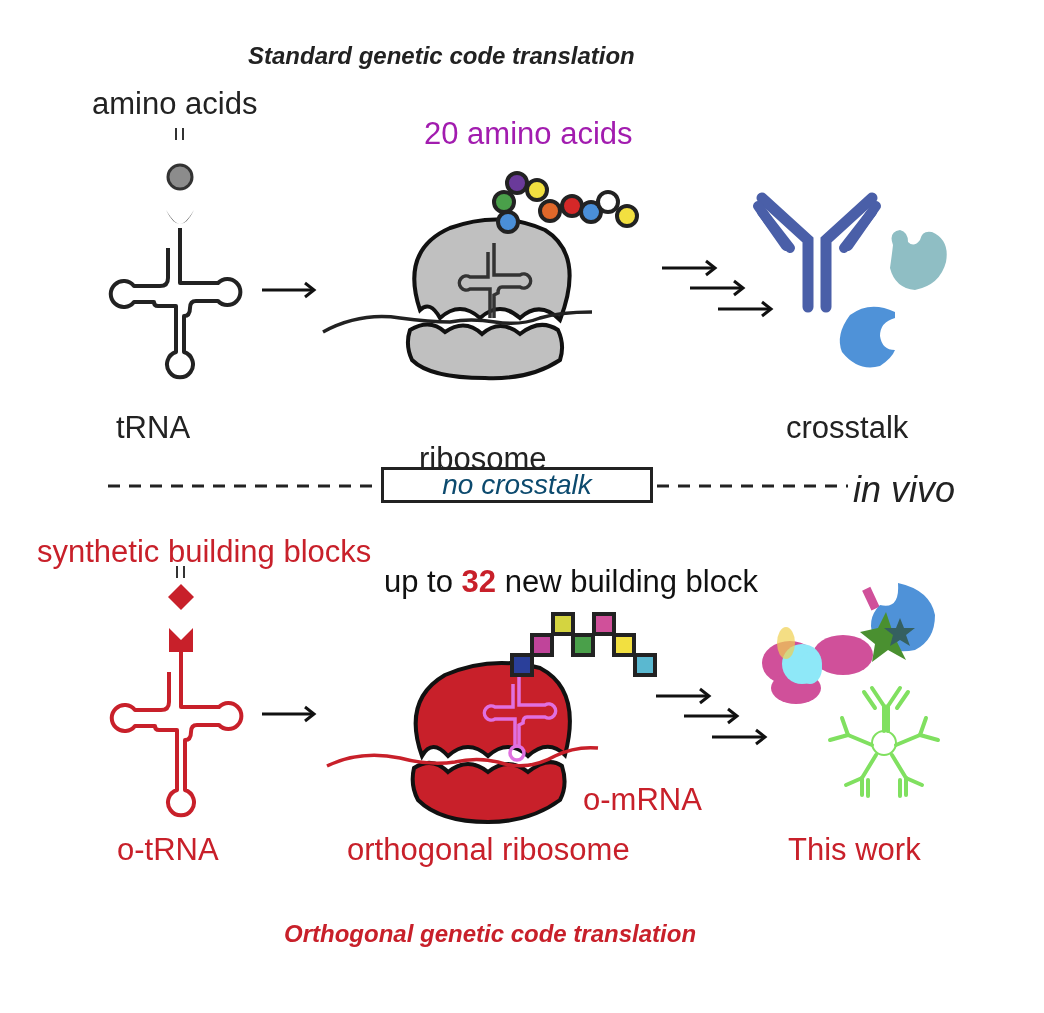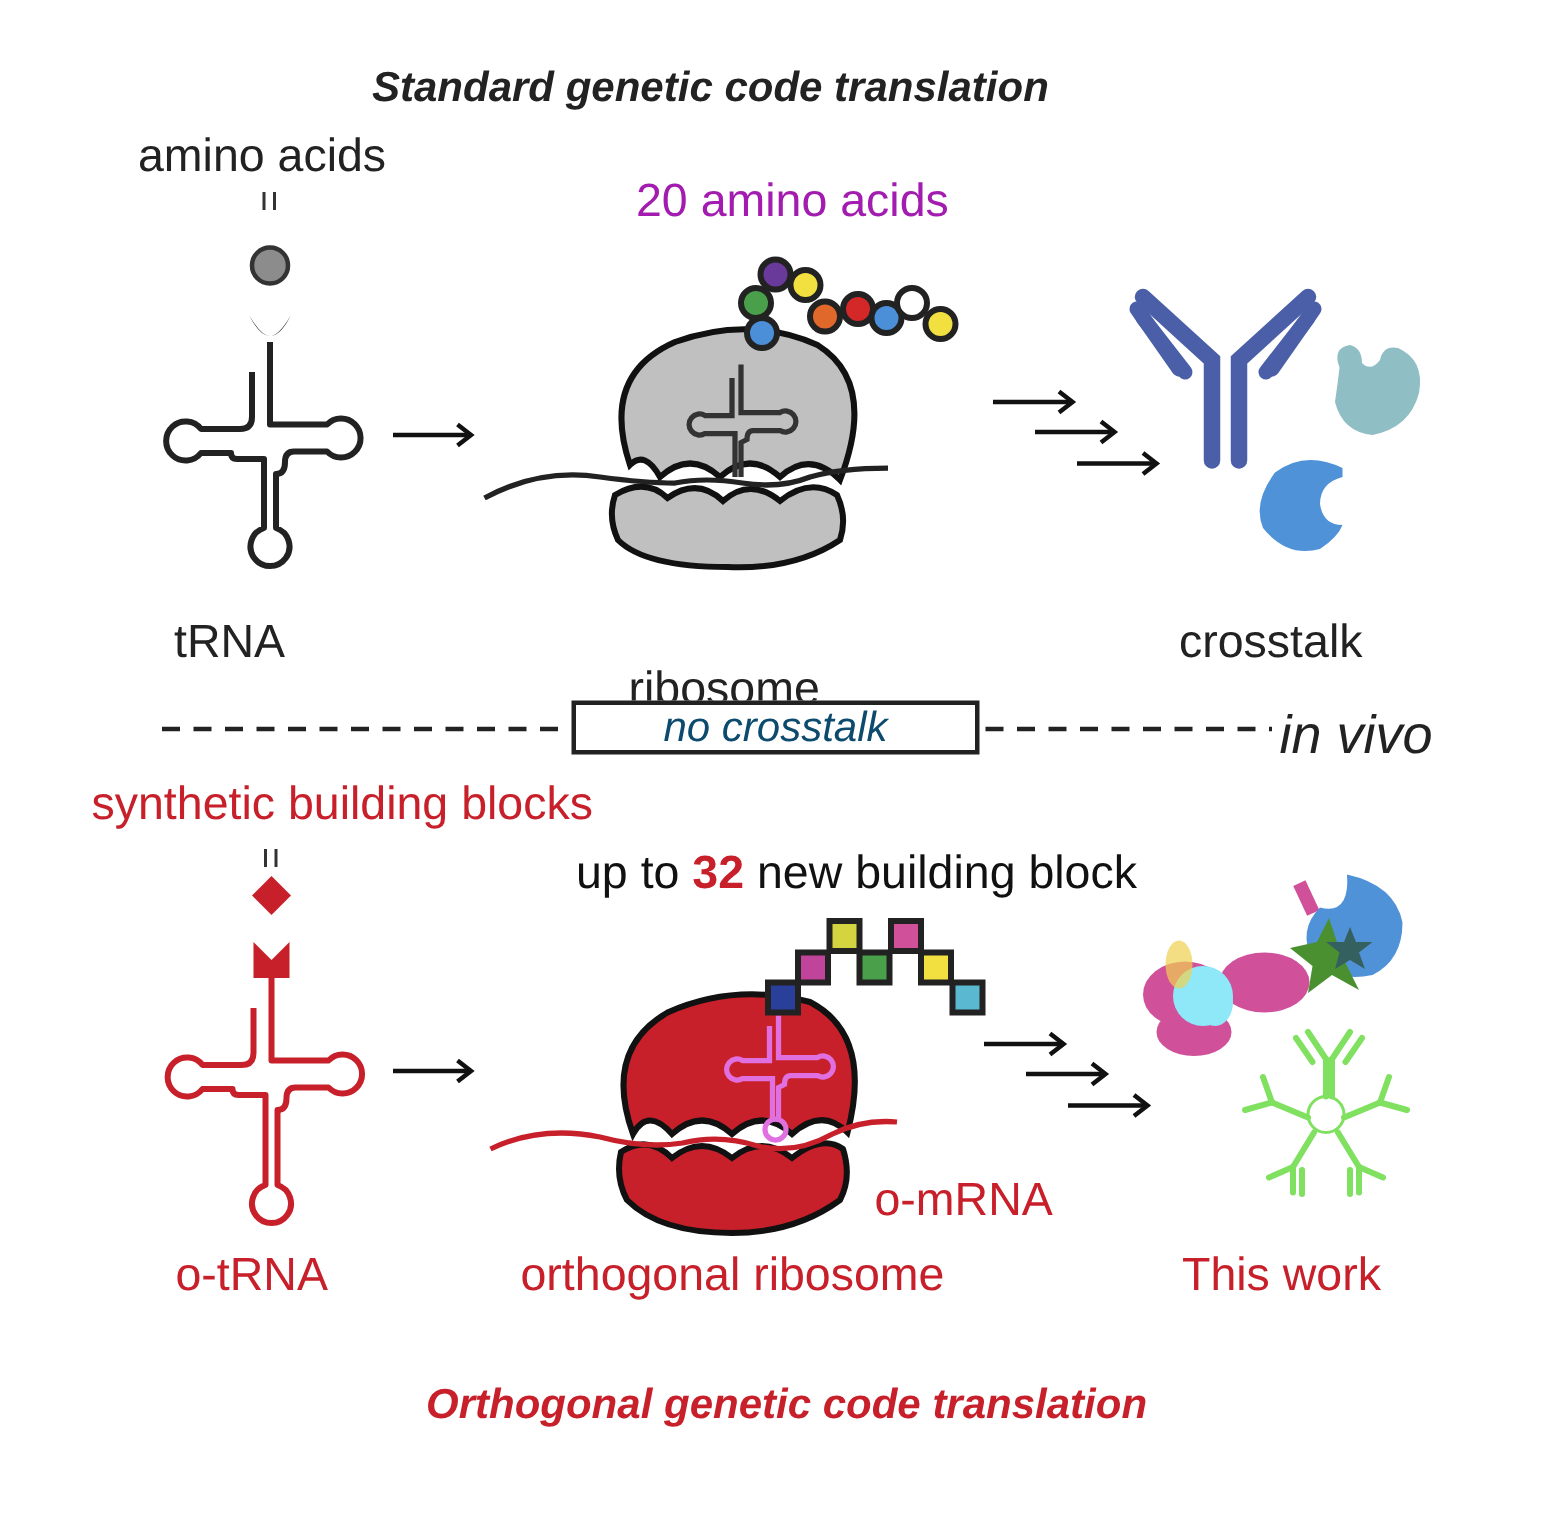--- a/index.html
+++ b/index.html
@@ -1,19 +1,19 @@
 <!DOCTYPE html>
 <html><head>
 <meta charset="utf-8">
 <style>
   html, body { margin: 0; padding: 0; background: #ffffff; }
   body { width: 1044px; height: 1013px; position: relative; overflow: hidden;
          font-family: "Liberation Sans", sans-serif; }
   .txt { position: absolute; white-space: nowrap; line-height: 1; }
-  .title { font-weight: bold; font-style: italic; font-size: 28px; }
+  .title { font-weight: bold; font-style: italic; font-size: 24px; }
   .lbl { font-size: 31px; }
   .blk { color: #222222; }
   .red { color: #c8202a; }
   svg.fig { position: absolute; left: 0; top: 0; }
   .crosstalk-box { position: absolute; left: 381px; top: 467px; width: 272px; height: 36px;
                    border: 3px solid #222; box-sizing: border-box; display: flex;
                    align-items: center; justify-content: center; font-style: italic; font-size: 28px; color:#0c4a6e; background:#fff; }
 </style>
 </head>
 <body>
@@ -23,21 +23,21 @@
 <div class="txt lbl" style="left:424px; top:118px; color:#a21caf;">20 amino acids</div>
 <div class="txt lbl blk" style="left:116px; top:412px;">tRNA</div>
 <div class="txt lbl blk" style="left:419px; top:432px;margin-top:11px;">ribosome</div>
 <div class="txt lbl blk" style="left:786px; top:412px;">crosstalk</div>
 
 <div class="crosstalk-box">
     <span>no crosstalk</span>
   </div>
 <div class="txt" style="left:853px; top:472px; font-size:36px; font-style:italic; color:#222;">in vivo</div>
 
-<div class="txt lbl red" style="left:37px; top:520px;margin-left:24px;">synthetic building blocks</div>
+<div class="txt lbl red" style="left:37px; top:536px;">synthetic building blocks</div>
 <div class="txt lbl" style="left:384px; top:566px; color:#111;"><span>up to </span><b class="red">32</b><span> new building block</span></div>
 <div class="txt lbl red" style="left:583px; top:784px;">o-mRNA</div>
 <div class="txt lbl red" style="left:117px; top:834px;">o-tRNA</div>
 <div class="txt lbl red" style="left:347px; top:834px;">orthogonal ribosome</div>
 <div class="txt lbl red" style="left:788px; top:834px;">This work</div>
 <div class="txt title red" style="left:284px; top:922px;">Orthogonal genetic code translation</div>
 
 <svg class="fig" width="1044" height="1013" viewBox="0 0 1044 1013">
   <defs>
     <g id="trna-shape">

